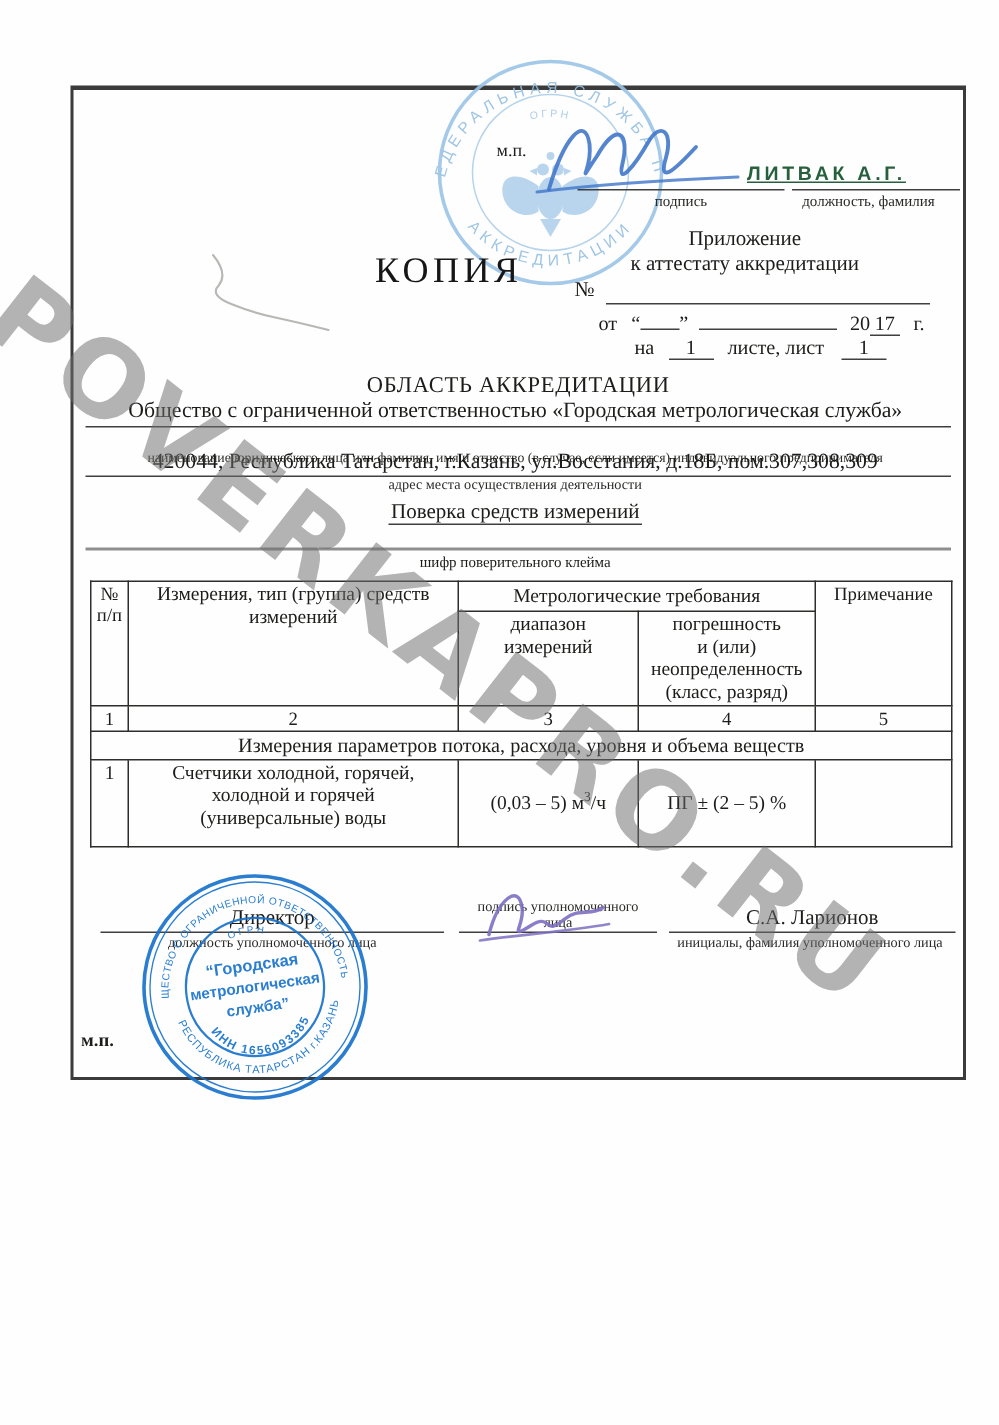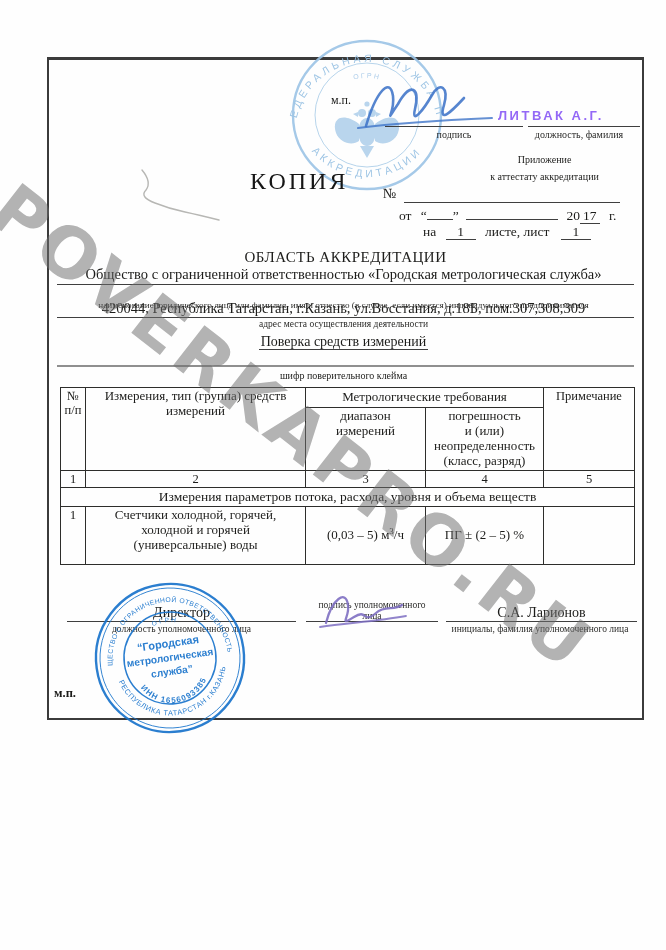--- a/index.html
+++ b/index.html
@@ -18,21 +18,21 @@
   .doc-table{position:absolute;left:60px;top:387px;z-index:3;border-collapse:collapse;table-layout:fixed;
              width:574px;font-size:13px;font-family:inherit;}
   .doc-table th,.doc-table td{border:1.4px solid #2d2d2b;padding:1px 2px;font-weight:normal;
              text-align:center;vertical-align:top;line-height:1.15;}
   .doc-table .mid{vertical-align:middle;}
   sup.s3{font-size:9px;vertical-align:super;line-height:0;}
   .watermark{position:absolute;left:26px;top:168px;z-index:6;pointer-events:none;
              font-family:"DejaVu Sans",sans-serif;font-weight:bold;font-size:70px;letter-spacing:5px;
              color:rgba(110,110,110,0.52);transform:rotate(38deg);transform-origin:0 0;white-space:nowrap;}
   .litvak{font-family:"Liberation Sans","DejaVu Sans",sans-serif;font-weight:bold;
-          color:#8b5cf6;font-size:13px;letter-spacing:2.5px;opacity:.92;}
+          color:#14532d;font-size:13px;letter-spacing:2.5px;opacity:.92;text-decoration:underline;}
   .kopiya{font-size:24px;letter-spacing:3px;color:#161616;}
   svg{position:absolute;}
 </style>
 </head>
 <body>
 
 <div class="canvas">
 
   <div class="page"></div>
 
@@ -80,21 +80,21 @@
 
   <div class="rule" style="left:385px;top:126px;width:138px;"></div>
   <div class="txt cap ctr" style="left:385px;top:129px;width:138px;font-size:10px;">подпись</div>
 
   <div class="txt litvak" style="left:498px;top:108px;">ЛИТВАК А.Г.</div>
   <div class="rule" style="left:528px;top:126px;width:112px;"></div>
   <div class="txt cap ctr" style="left:518px;top:129px;width:122px;font-size:10px;">должность, фамилия</div>
 
   <div class="txt kopiya" style="left:250px;top:136px;margin-top:32px;">КОПИЯ</div>
 
-  <div class="txt ctr" style="left:452px;top:151px;width:185px;font-size:10px;line-height:17px;">
+  <div class="txt ctr" style="left:404px;top:151px;width:185px;font-size:14px;line-height:17px;">
     <div>Приложение</div>
     <div>к аттестату аккредитации</div>
   </div>
 
   <div class="txt" style="left:383px;top:186px;font-size:14px;">№</div>
   <div class="rule" style="left:404px;top:202px;width:216px;"></div>
 
   <div class="txt" style="left:399px;top:206px;font-size:13.5px;">
     <span>от</span>
     <span style="margin-left:6px;">“</span><span class="blank" style="width:26px;"></span><span>”</span>

